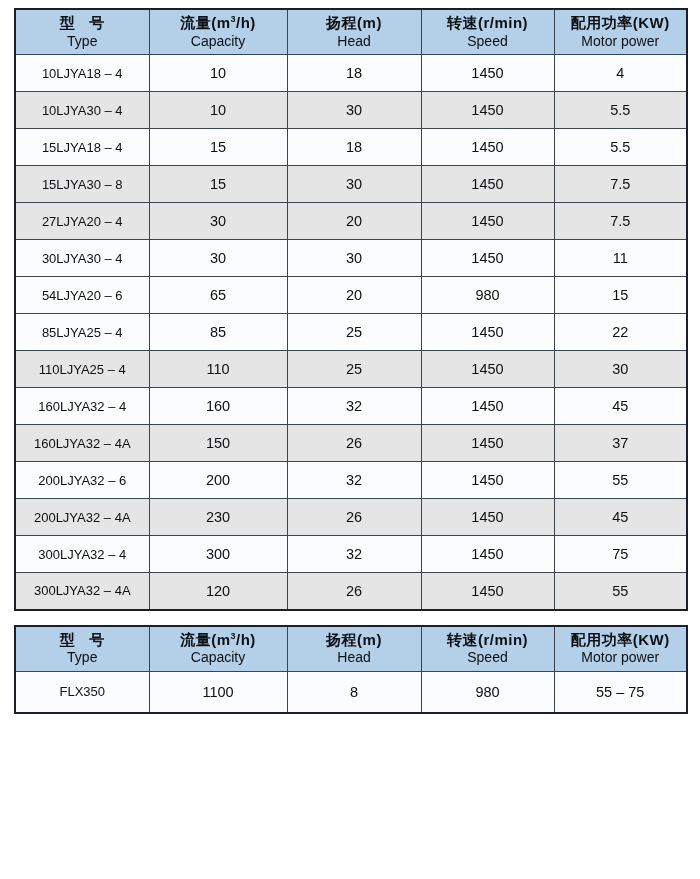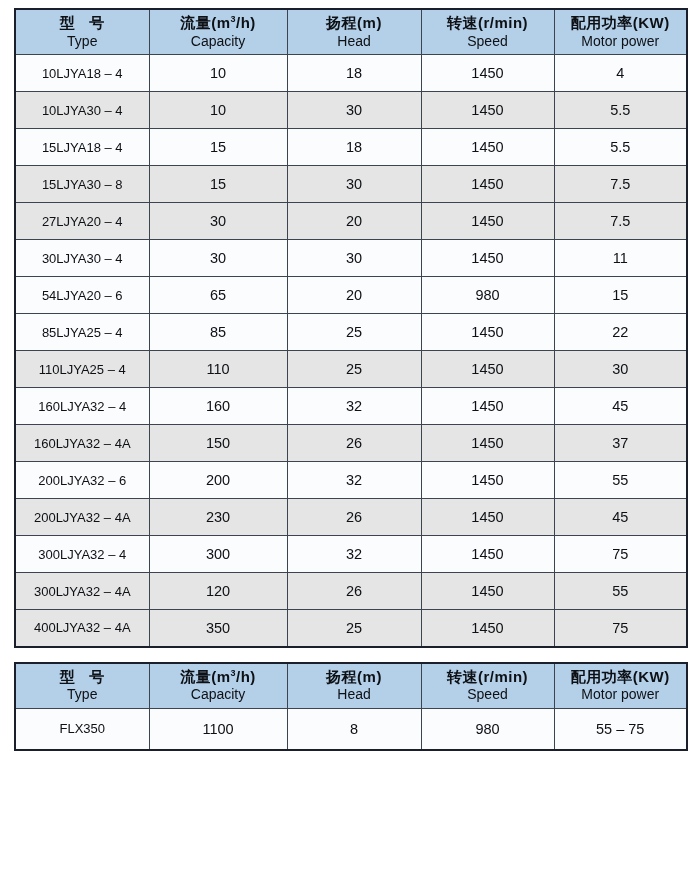--- a/index.html
+++ b/index.html
@@ -247,27 +247,20 @@
           <td>1450</td>
           <td>75</td>
         </tr>
         <tr class="row-blue">
           <td class="cell-type">300LJYA32 – 4A</td>
           <td>120</td>
           <td>26</td>
           <td>1450</td>
           <td>55</td>
         </tr>
-        <tr class="row-blue">
-          <td class="cell-type">400LJYA32 – 4A</td>
-          <td>350</td>
-          <td>25</td>
-          <td>1450</td>
-          <td>75</td>
-        </tr>
       </tbody>
   </table>
 
   <div class="table-gap"></div>
 
   <table class="spec-table secondary">
     <colgroup>
       <col class="c-type">
         <col class="c-capacity">
         <col class="c-head">

